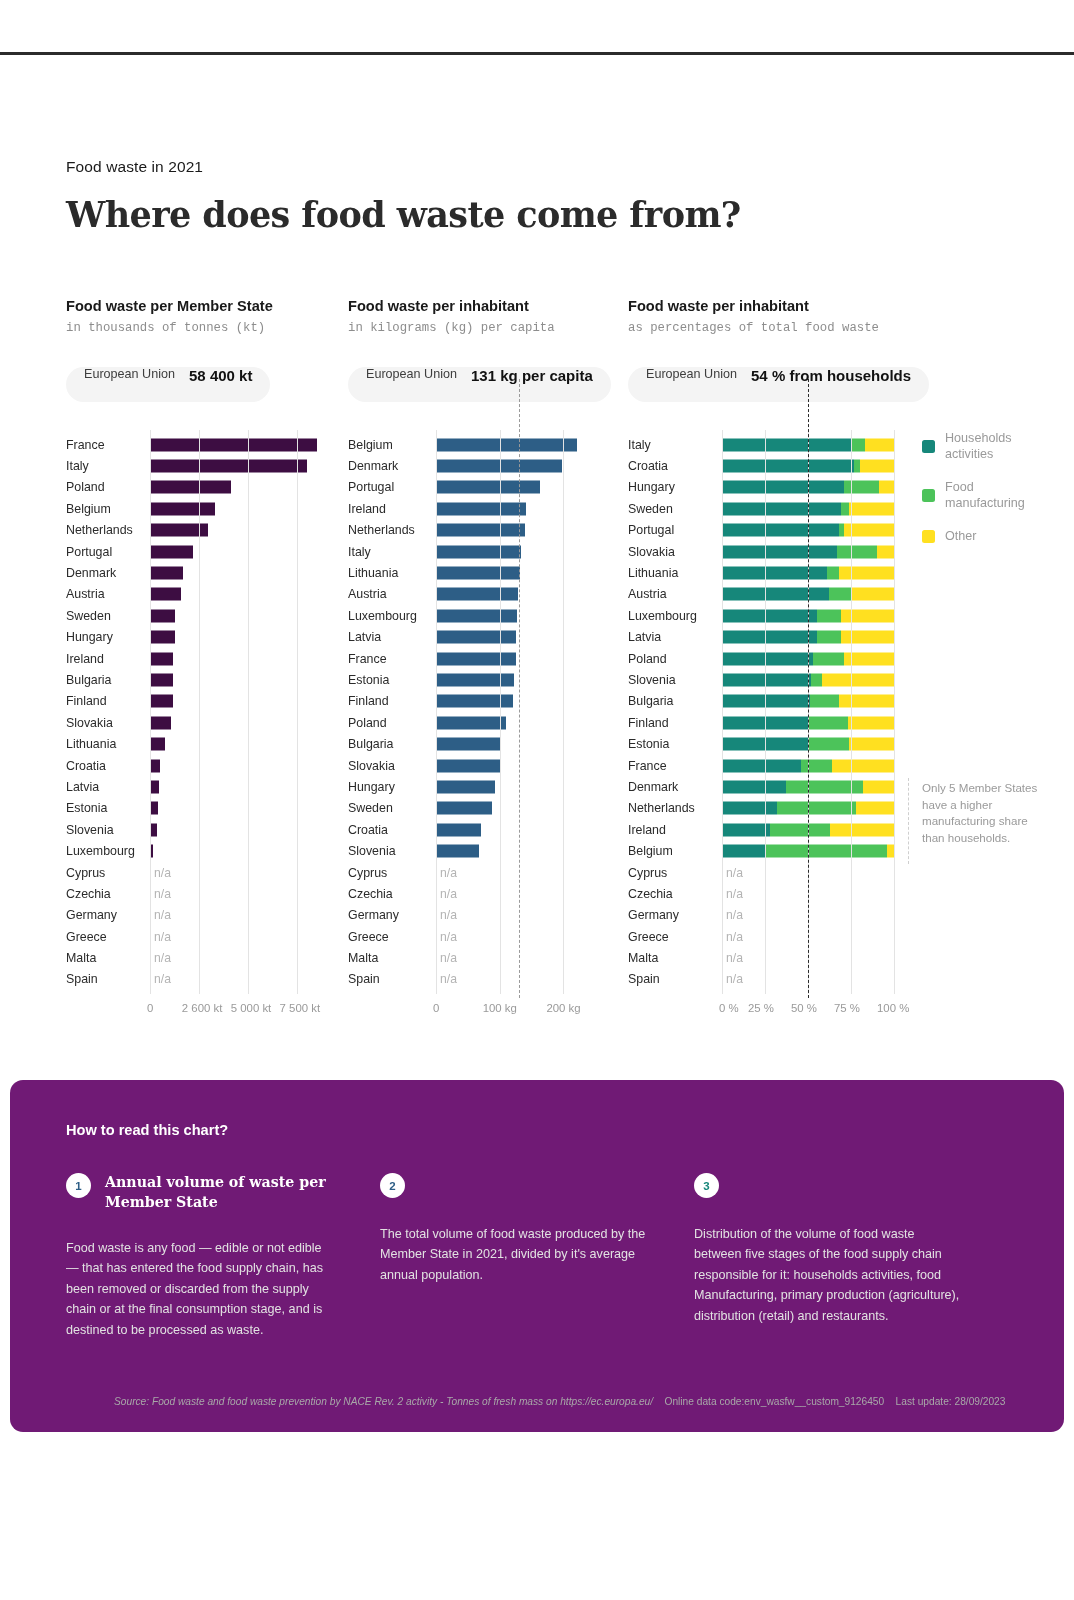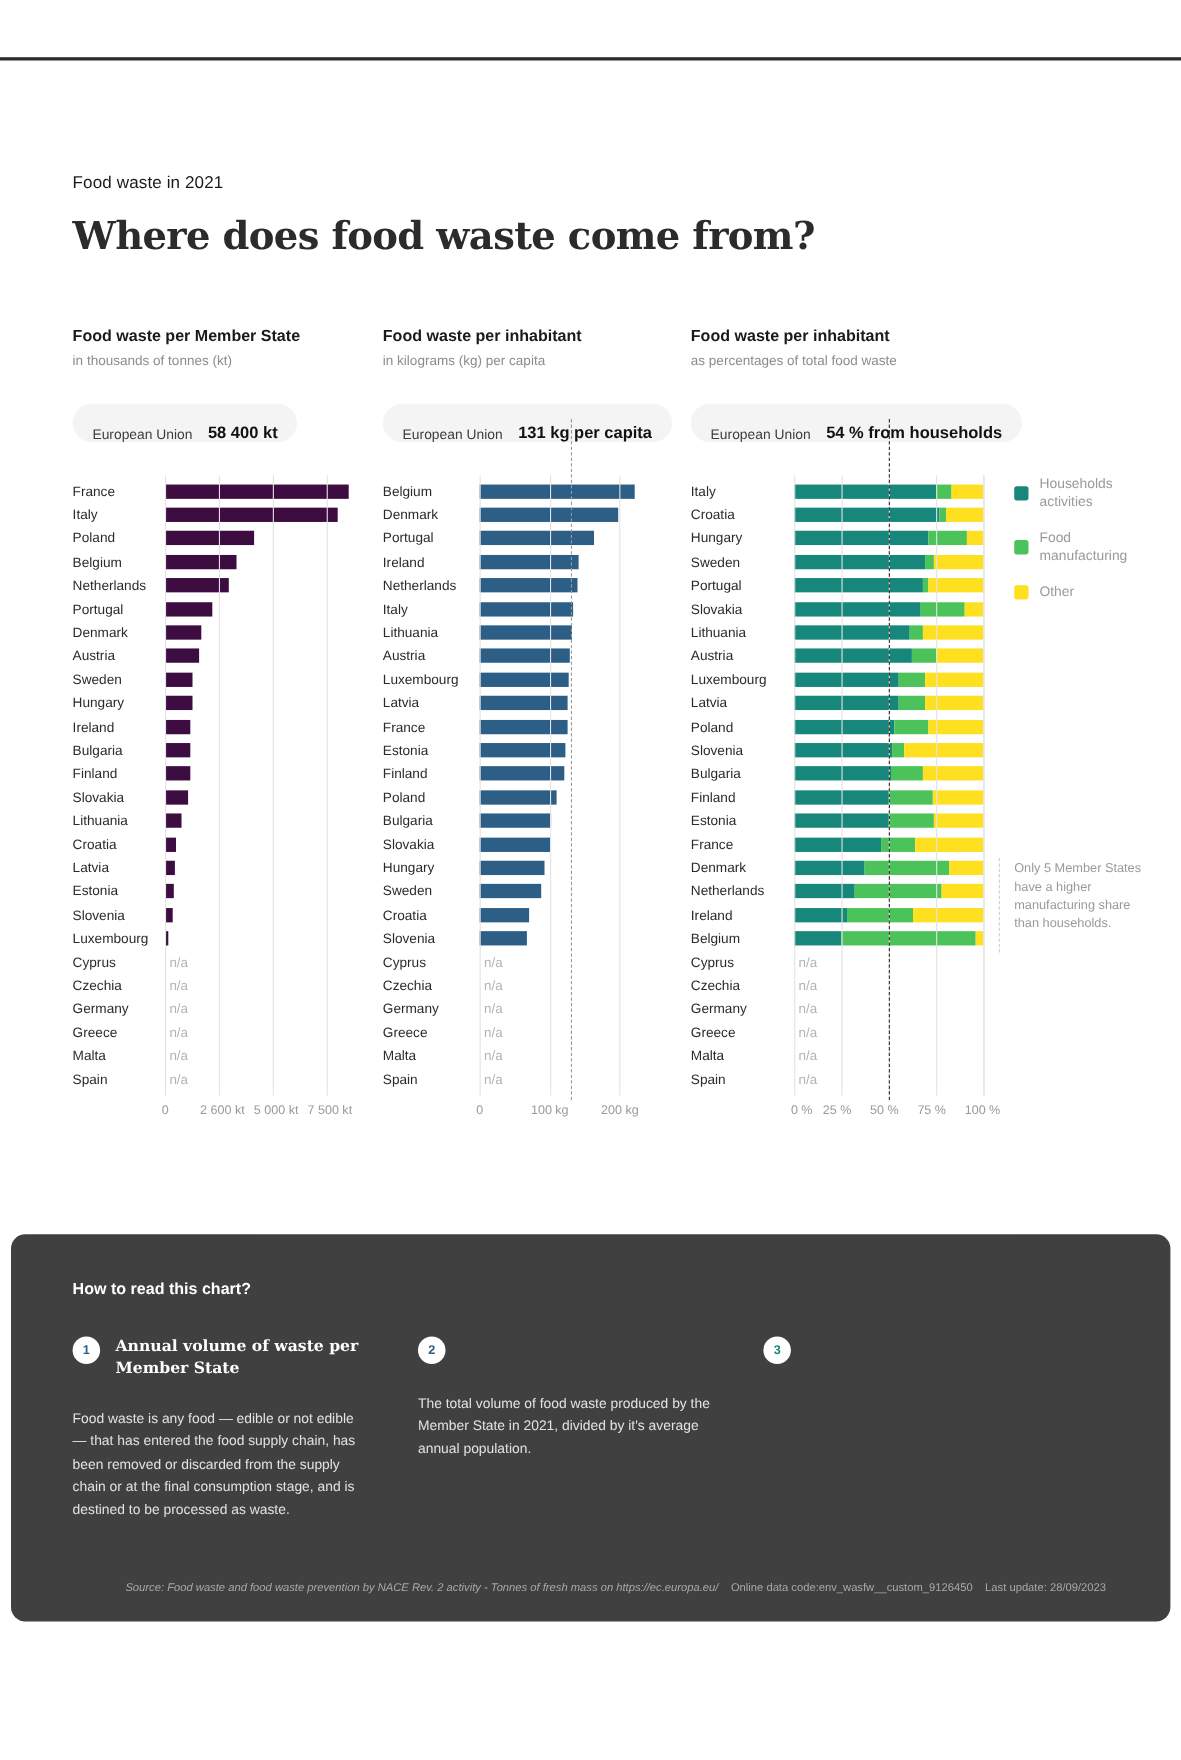--- a/index.html
+++ b/index.html
@@ -23,24 +23,24 @@
   }
 
   
   .charts { position: absolute; left: 66px; top: 298px; width: 950px; }
   .col { position: absolute; top: 0; }
   .col-1 { left: 0px;   width: 280px; }
   .col-2 { left: 282px; width: 280px; }
   .col-3 { left: 562px; width: 400px; }
 
   .col-title { font-size: 14.6px; font-weight: 700; color: #1a1a1a; }
-  .col-sub   { margin-top: 7px; font-size: 12.3px; color: #8d8d8d; }
+  .col-sub   { margin-top: 7px; font-size: 12.3px; color: #8d8d8d; font-family: Liberation Mono, monospace; }
 
   .pill {
-    margin-top: 32px; height: 35px; display: inline-flex; align-items: flex-end;
+    margin-top: 32px; height: 35px; display: inline-flex; align-items: flex-start;
     background: #f4f4f4; border-radius: 18px; padding: 0 18px; white-space: nowrap;
   }
   .pill-label { font-size: 12.6px; color: #3d3d3d; }
   .pill-value { font-size: 15px; font-weight: 700; color: #111; margin-left: 14px; }
 
   
   .plot { position: relative; margin-top: 32px; }
   .rows { position: relative; }
   .row { position: relative; height: 21.4px; display: flex; align-items: center; }
   .rowlabel { font-size: 12.4px; color: #2b2b2b; white-space: nowrap; }
@@ -59,22 +59,22 @@
   .legend { position: absolute; }
   .legend-item { display: flex; align-items: center; margin-bottom: 17px; }
   .swatch { width: 13px; height: 13px; border-radius: 2.5px; margin-right: 10px; flex: 0 0 auto; margin-top: 1px; }
   .legend-text { font-size: 12.6px; color: #9a9a9a; line-height: 16px; max-width: 110px; }
 
   .note { position: absolute; font-size: 11.6px; color: #9a9a9a; line-height: 16.5px; width: 120px; }
   .note-rule { position: absolute; width: 0; border-left: 1px dashed #cfcfcf; }
 
   
   .panel {
-    position: absolute; left: 10px; top: 1122px; width: 1054px; height: 352px;
-    background: #404040; border-radius: 13px;
+    position: absolute; left: 10px; top: 1080px; width: 1054px; height: 352px;
+    background: #701a75; border-radius: 13px;
   }
   .panel-title { position: absolute; left: 56px; top: 42px; font-size: 14.6px; font-weight: 700; color: #fff; }
   .steps { position: absolute; left: 56px; top: 92px; width: 942px; display: flex; gap: 0; }
   .step { width: 314px; padding-right: 48px; position: relative; }
   .step-head { display: flex; align-items: flex-start; }
   .badge {
     width: 25px; height: 25px; border-radius: 50%; background: #fff;
     display: flex; align-items: center; justify-content: center;
     font-size: 11.5px; font-weight: 700; flex: 0 0 auto; margin-right: 14px; margin-top: 1px;
   }
@@ -685,20 +685,21 @@
         <div class="step step-2">
           <div class="step-head">
             <div class="badge" style="color: rgb(45, 94, 134);">2</div>
           </div>
           <div class="step-body">The total volume of food waste produced by the Member State in 2021, divided by it's average annual population.</div>
         </div>
         <div class="step step-3">
           <div class="step-head">
             <div class="badge" style="color: rgb(22, 135, 122);">3</div>
           </div>
+          <div class="step-body">Distribution of the volume of food waste between five stages of the food supply chain responsible for it: households activities, food Manufacturing, primary production (agriculture), distribution (retail) and restaurants.</div>
         </div>
       </div>
     <div class="source">
       <span>Source: Food waste and food waste prevention by NACE Rev. 2 activity - Tonnes of fresh mass on https://ec.europa.eu/</span>
       <span class="plain">&nbsp;&nbsp;</span>
       <span class="plain">Online data code:env_wasfw__custom_9126450</span>
       <span class="plain">&nbsp;&nbsp;</span>
       <span class="plain">Last update: 28/09/2023</span>
     </div>
   </div>

